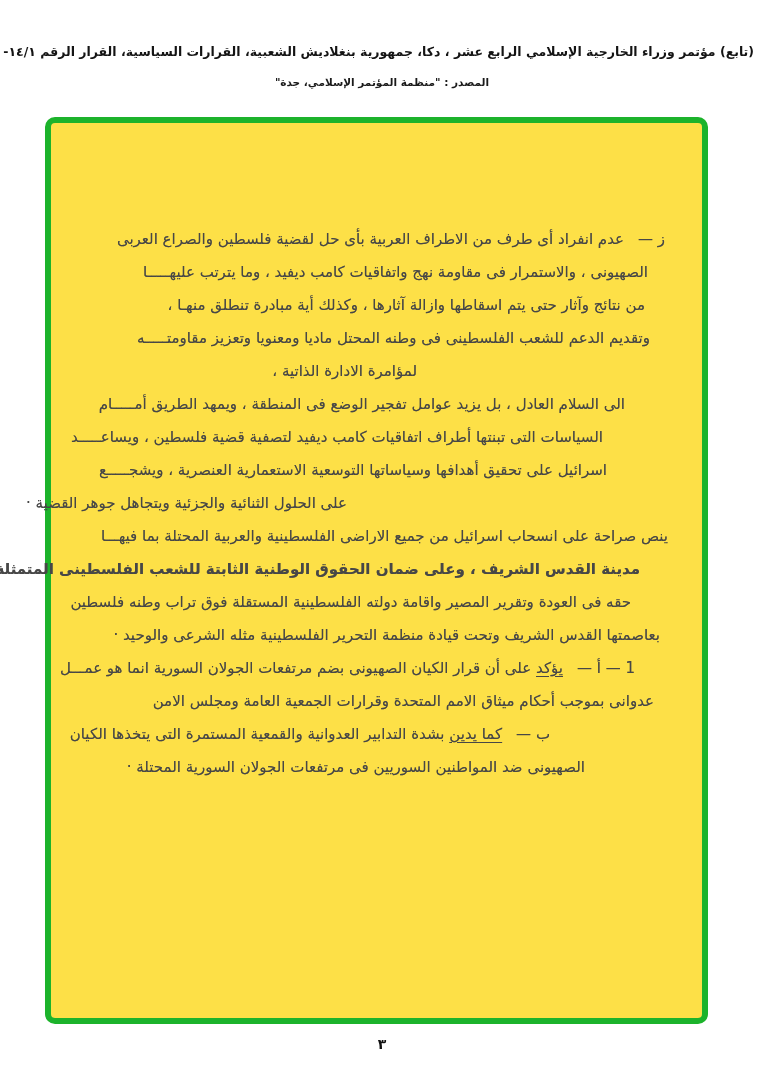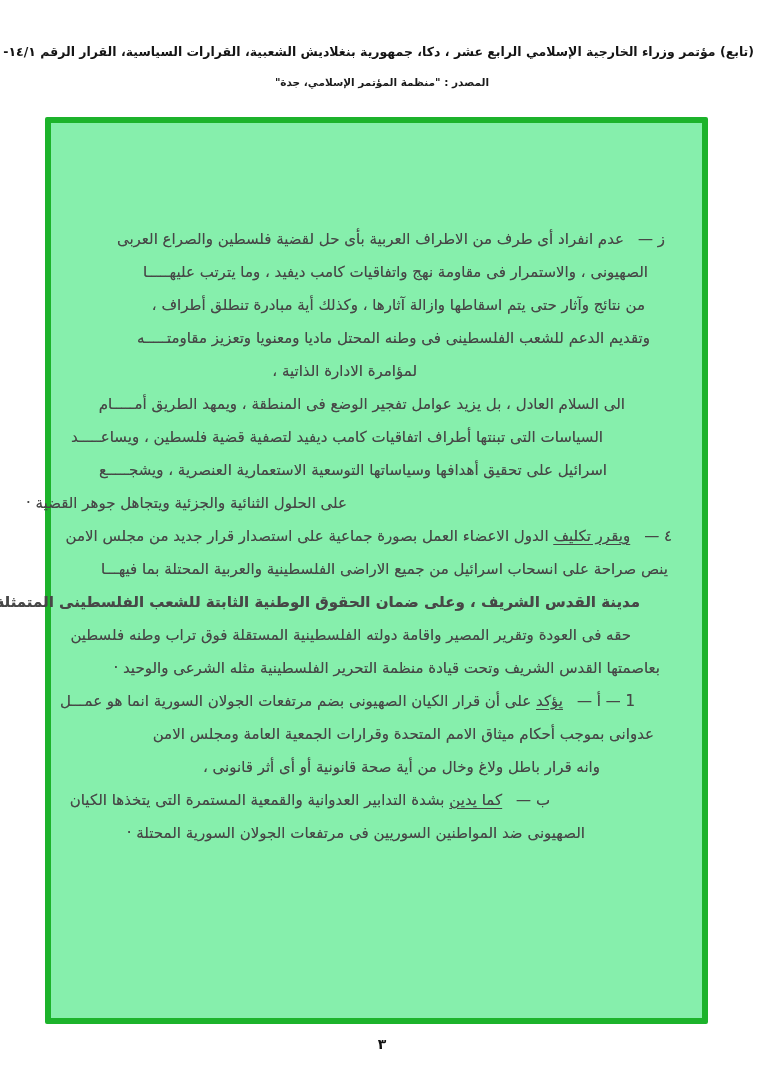--- a/index.html
+++ b/index.html
@@ -16,22 +16,22 @@
   }
   .header-source{
     position:absolute;top:76px;left:0;right:0;
     text-align:center;direction:rtl;
     font-weight:bold;font-size:10.5px;color:#1a1a1a;
   }
   .doc-frame{
     position:absolute;left:45px;top:117px;width:663px;height:907px;
     box-sizing:border-box;
     border:6px solid #1cb32b;
-    border-radius:2px;
-    background:#86efac;
+    border-radius:10px;
+    background:#fde047;
   }
   .doc-text{
     position:absolute;top:0;left:0;right:0;bottom:0;
     padding:100px 2px 0 14px;
     direction:rtl;
   }
   .doc-line{
     height:33px;line-height:33px;
     font-size:15px;color:#474747;
     text-align:right;white-space:nowrap;
@@ -53,33 +53,31 @@
 </head>
 <body>
 
 <div class="header-title">(تابع) مؤتمر وزراء الخارجية الإسلامي الرابع عشر ، دكا، جمهورية بنغلاديش الشعبية، القرارات السياسية، القرار الرقم ١٤/١- س</div>
 <div class="header-source">المصدر :  "منظمة المؤتمر الإسلامي، جدة"</div>
 
 <div class="doc-frame" style="border-color: rgb(28, 179, 43);">
   <div class="doc-text" id="doc-text">
       <div class="doc-line" style="margin-right: 35px;"><span class="item-marker">ز  —</span><span>عدم انفراد أى طرف من الاطراف العربية بأى حل لقضية فلسطين والصراع العربى</span></div>
       <div class="doc-line" style="margin-right: 52px;"><span>الصهيونى ، والاستمرار فى مقاومة نهج واتفاقيات كامب ديفيد ، وما يترتب عليهـــــا</span></div>
-      <div class="doc-line" style="margin-right: 55px;"><span>من نتائج وآثار حتى يتم اسقاطها وازالة آثارها ، وكذلك أية مبادرة تنطلق أطراف ،</span></div>
+      <div class="doc-line" style="margin-right: 55px;"><span>من نتائج وآثار حتى يتم اسقاطها وازالة آثارها ، وكذلك أية مبادرة تنطلق منهـا ،</span></div>
       <div class="doc-line" style="margin-right: 50px;"><span>وتقديم الدعم للشعب الفلسطينى فى وطنه المحتل ماديا ومعنويا وتعزيز مقاومتـــــه</span></div>
       <div class="doc-line" style="margin-right: 283px;"><span>لمؤامرة الادارة الذاتية ،</span></div>
       <div class="doc-line" style="margin-right: 75px;"><span>الى السلام العادل ، بل يزيد عوامل تفجير الوضع فى المنطقة ، ويمهد الطريق أمـــــام</span></div>
       <div class="doc-line" style="margin-right: 97px;"><span>السياسات التى تبنتها أطراف اتفاقيات كامب ديفيد لتصفية قضية فلسطين ، ويساعـــــد</span></div>
       <div class="doc-line" style="margin-right: 93px;"><span>اسرائيل على تحقيق أهدافها وسياساتها التوسعية الاستعمارية العنصرية ، ويشجـــــع</span></div>
       <div class="doc-line" style="margin-right: 353px;"><span>على الحلول الثنائية والجزئية ويتجاهل جوهر القضية ·</span></div>
-      <div class="doc-line" style="margin-right: 28px;"><span class="item-marker">٤ —</span><span class="underlined-phrase">ويقرر تكليف</span> <span>الدول الاعضاء العمل بصورة جماعية على استصدار قرار جديد من مجلس الامن</span></div>
       <div class="doc-line" style="margin-right: 32px;"><span>ينص صراحة على انسحاب اسرائيل من جميع الاراضى الفلسطينية والعربية المحتلة بما فيهـــا</span></div>
       <div class="doc-line" style="margin-right: 60px; font-weight: bold;"><span>مدينة القدس الشريف ، وعلى ضمان الحقوق الوطنية الثابتة للشعب الفلسطينى المتمثلة فـــى</span></div>
       <div class="doc-line" style="margin-right: 69px;"><span>حقه فى العودة وتقرير المصير واقامة دولته الفلسطينية المستقلة فوق تراب وطنه فلسطين</span></div>
       <div class="doc-line" style="margin-right: 40px;"><span>بعاصمتها  القدس الشريف وتحت قيادة منظمة التحرير الفلسطينية مثله الشرعى والوحيد ·</span></div>
       <div class="doc-line" style="margin-right: 65px;"><span class="item-marker">1 — أ —</span><span class="underlined-phrase">يؤكد</span> <span>على أن قرار الكيان الصهيونى بضم مرتفعات الجولان السورية انما هو عمـــل</span></div>
       <div class="doc-line" style="margin-right: 46px;"><span>عدوانى بموجب أحكام ميثاق الامم المتحدة وقرارات الجمعية العامة ومجلس الامن</span></div>
-      <div class="doc-line" style="margin-right: 100px;"><span>وانه قرار باطل ولاغ وخال من أية صحة قانونية أو أى أثر قانونى ،</span></div>
       <div class="doc-line" style="margin-right: 150px;"><span class="item-marker">ب —</span><span class="underlined-phrase">كما يدين</span> <span>بشدة التدابير العدوانية والقمعية المستمرة التى يتخذها الكيان</span></div>
       <div class="doc-line" style="margin-right: 115px;"><span>الصهيونى ضد المواطنين السوريين فى مرتفعات الجولان السورية المحتلة ·</span></div>
     </div>
 </div>
 
 <div class="page-number">٣</div>
 
 </body></html>

